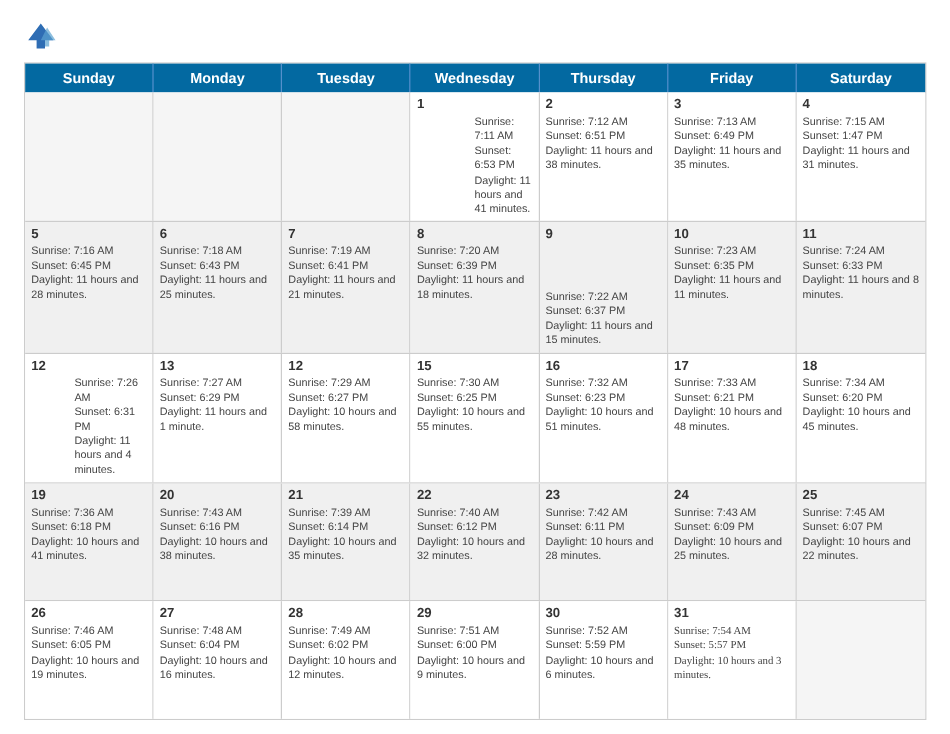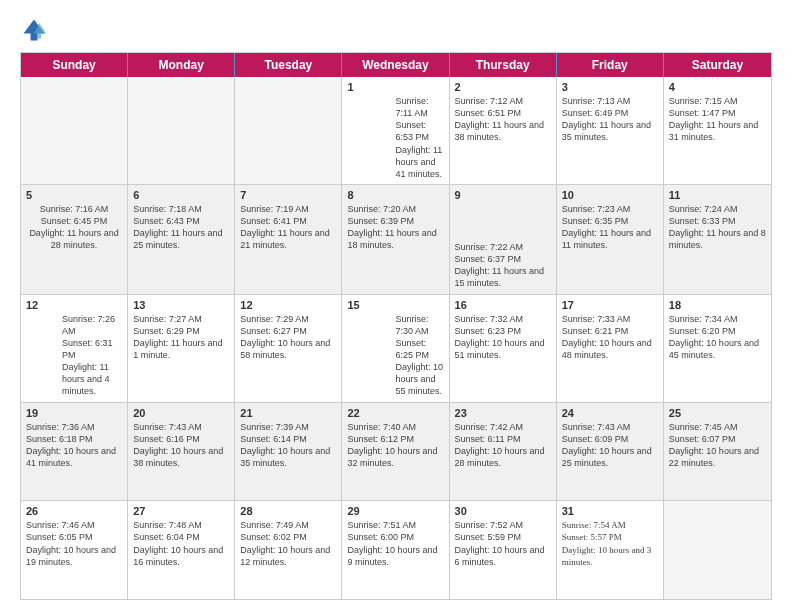--- a/index.html
+++ b/index.html
@@ -61,21 +61,21 @@
     }
     .calendar {
       flex: 1;
       display: flex;
       flex-direction: column;
       border: 1px solid #ccc;
     }
     .cal-header {
       display: grid;
       grid-template-columns: repeat(7, 1fr);
-      background: #be185d;
+      background: #0369a1;
     }
     .cal-header-cell {
       color: #fff;
       font-size: 12px;
       font-weight: bold;
       padding: 5px 6px;
       text-align: center;
       border-right: 1px solid #5590cc;
     }
     .cal-header-cell:last-child {
@@ -184,21 +184,21 @@
           <div class="cal-cell">
             <span class="day-number">4</span>
             <div class="cell-info" style="white-space: pre-line;">Sunrise: 7:15 AM
 Sunset: 1:47 PM
 Daylight: 11 hours and 31 minutes.</div>
           </div>
         </div>
         <div class="cal-row">
           <div class="cal-cell shaded">
             <span class="day-number">5</span>
-            <div class="cell-info" style="white-space: pre-line; text-align: center;">Sunrise: 7:16 AM
+            <div class="cell-info" style="white-space: pre-line;">Sunrise: 7:16 AM
 Sunset: 6:45 PM
 Daylight: 11 hours and 28 minutes.</div>
           </div>
           <div class="cal-cell shaded">
             <span class="day-number">6</span>
             <div class="cell-info" style="white-space: pre-line;">Sunrise: 7:18 AM
 Sunset: 6:43 PM
 Daylight: 11 hours and 25 minutes.</div>
           </div>
           <div class="cal-cell shaded">
@@ -246,21 +246,21 @@
 Daylight: 11 hours and 1 minute.</div>
           </div>
           <div class="cal-cell">
             <span class="day-number">12</span>
             <div class="cell-info" style="white-space: pre-line;">Sunrise: 7:29 AM
 Sunset: 6:27 PM
 Daylight: 10 hours and 58 minutes.</div>
           </div>
           <div class="cal-cell">
             <span class="day-number">15</span>
-            <div class="cell-info" style="white-space: pre-line; margin-left: 48px;">Sunrise: 7:30 AM
+            <div class="cell-info" style="white-space: pre-line;">Sunrise: 7:30 AM
 Sunset: 6:25 PM
 Daylight: 10 hours and 55 minutes.</div>
           </div>
           <div class="cal-cell">
             <span class="day-number">16</span>
             <div class="cell-info" style="white-space: pre-line;">Sunrise: 7:32 AM
 Sunset: 6:23 PM
 Daylight: 10 hours and 51 minutes.</div>
           </div>
           <div class="cal-cell">

